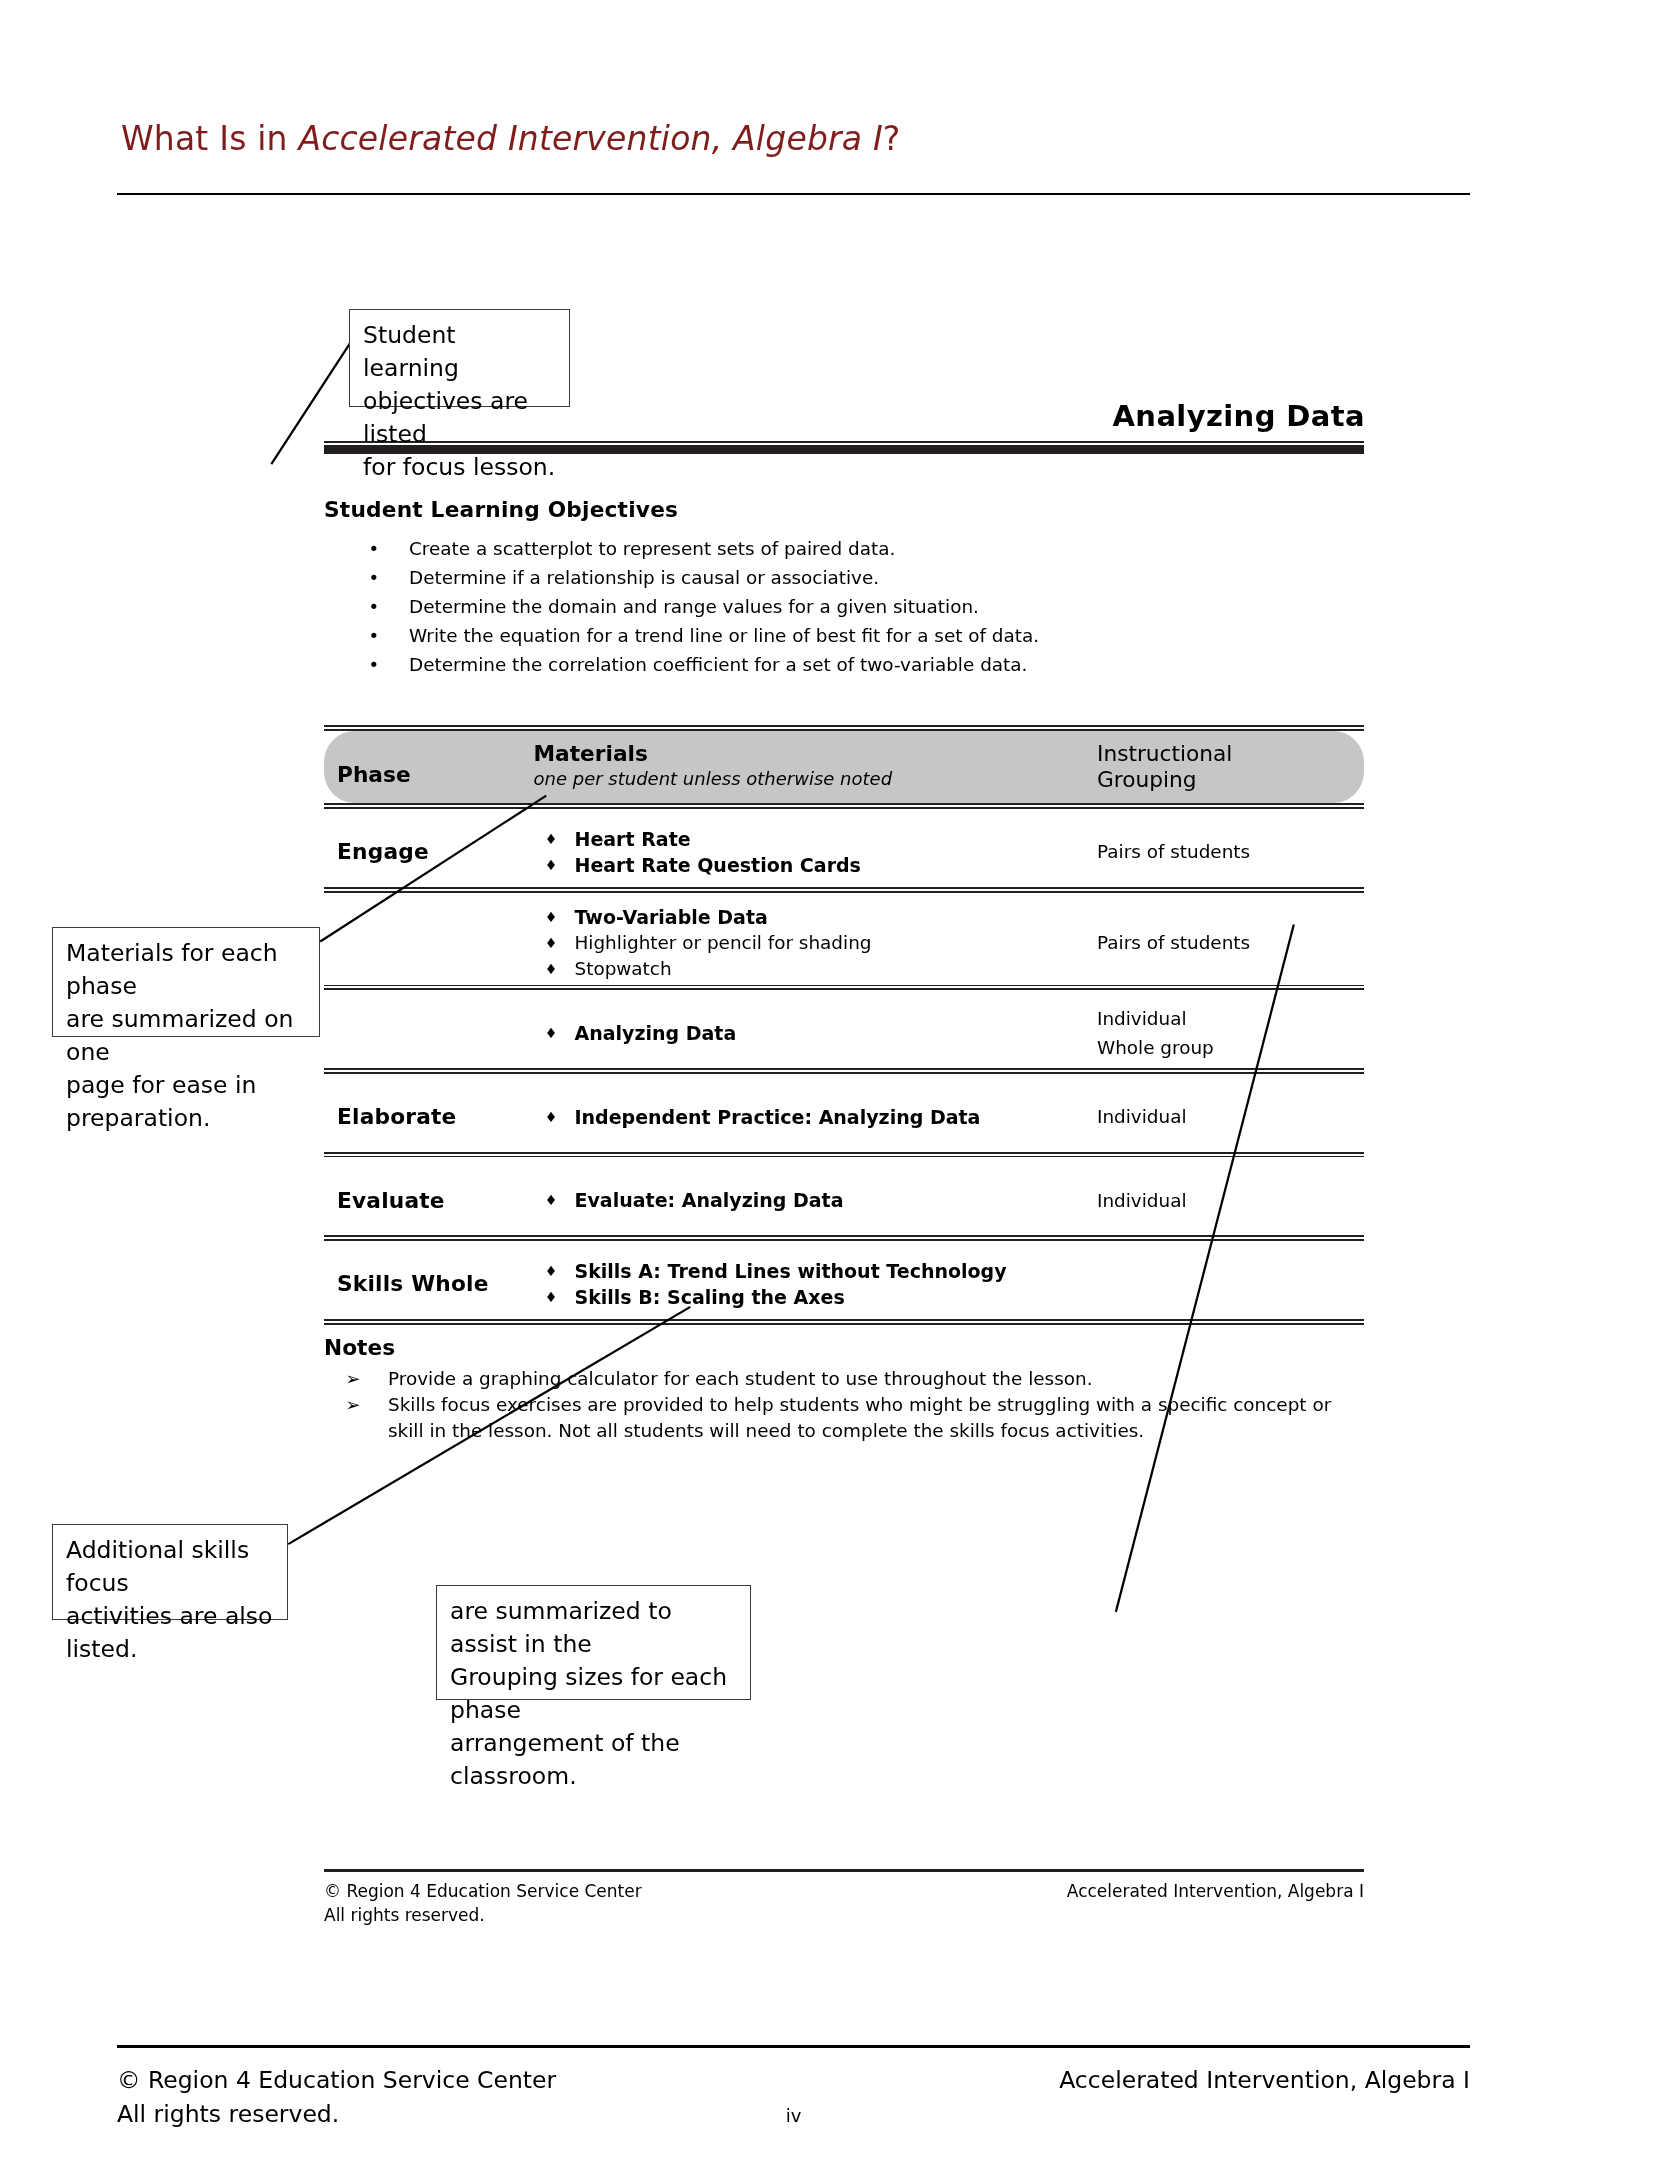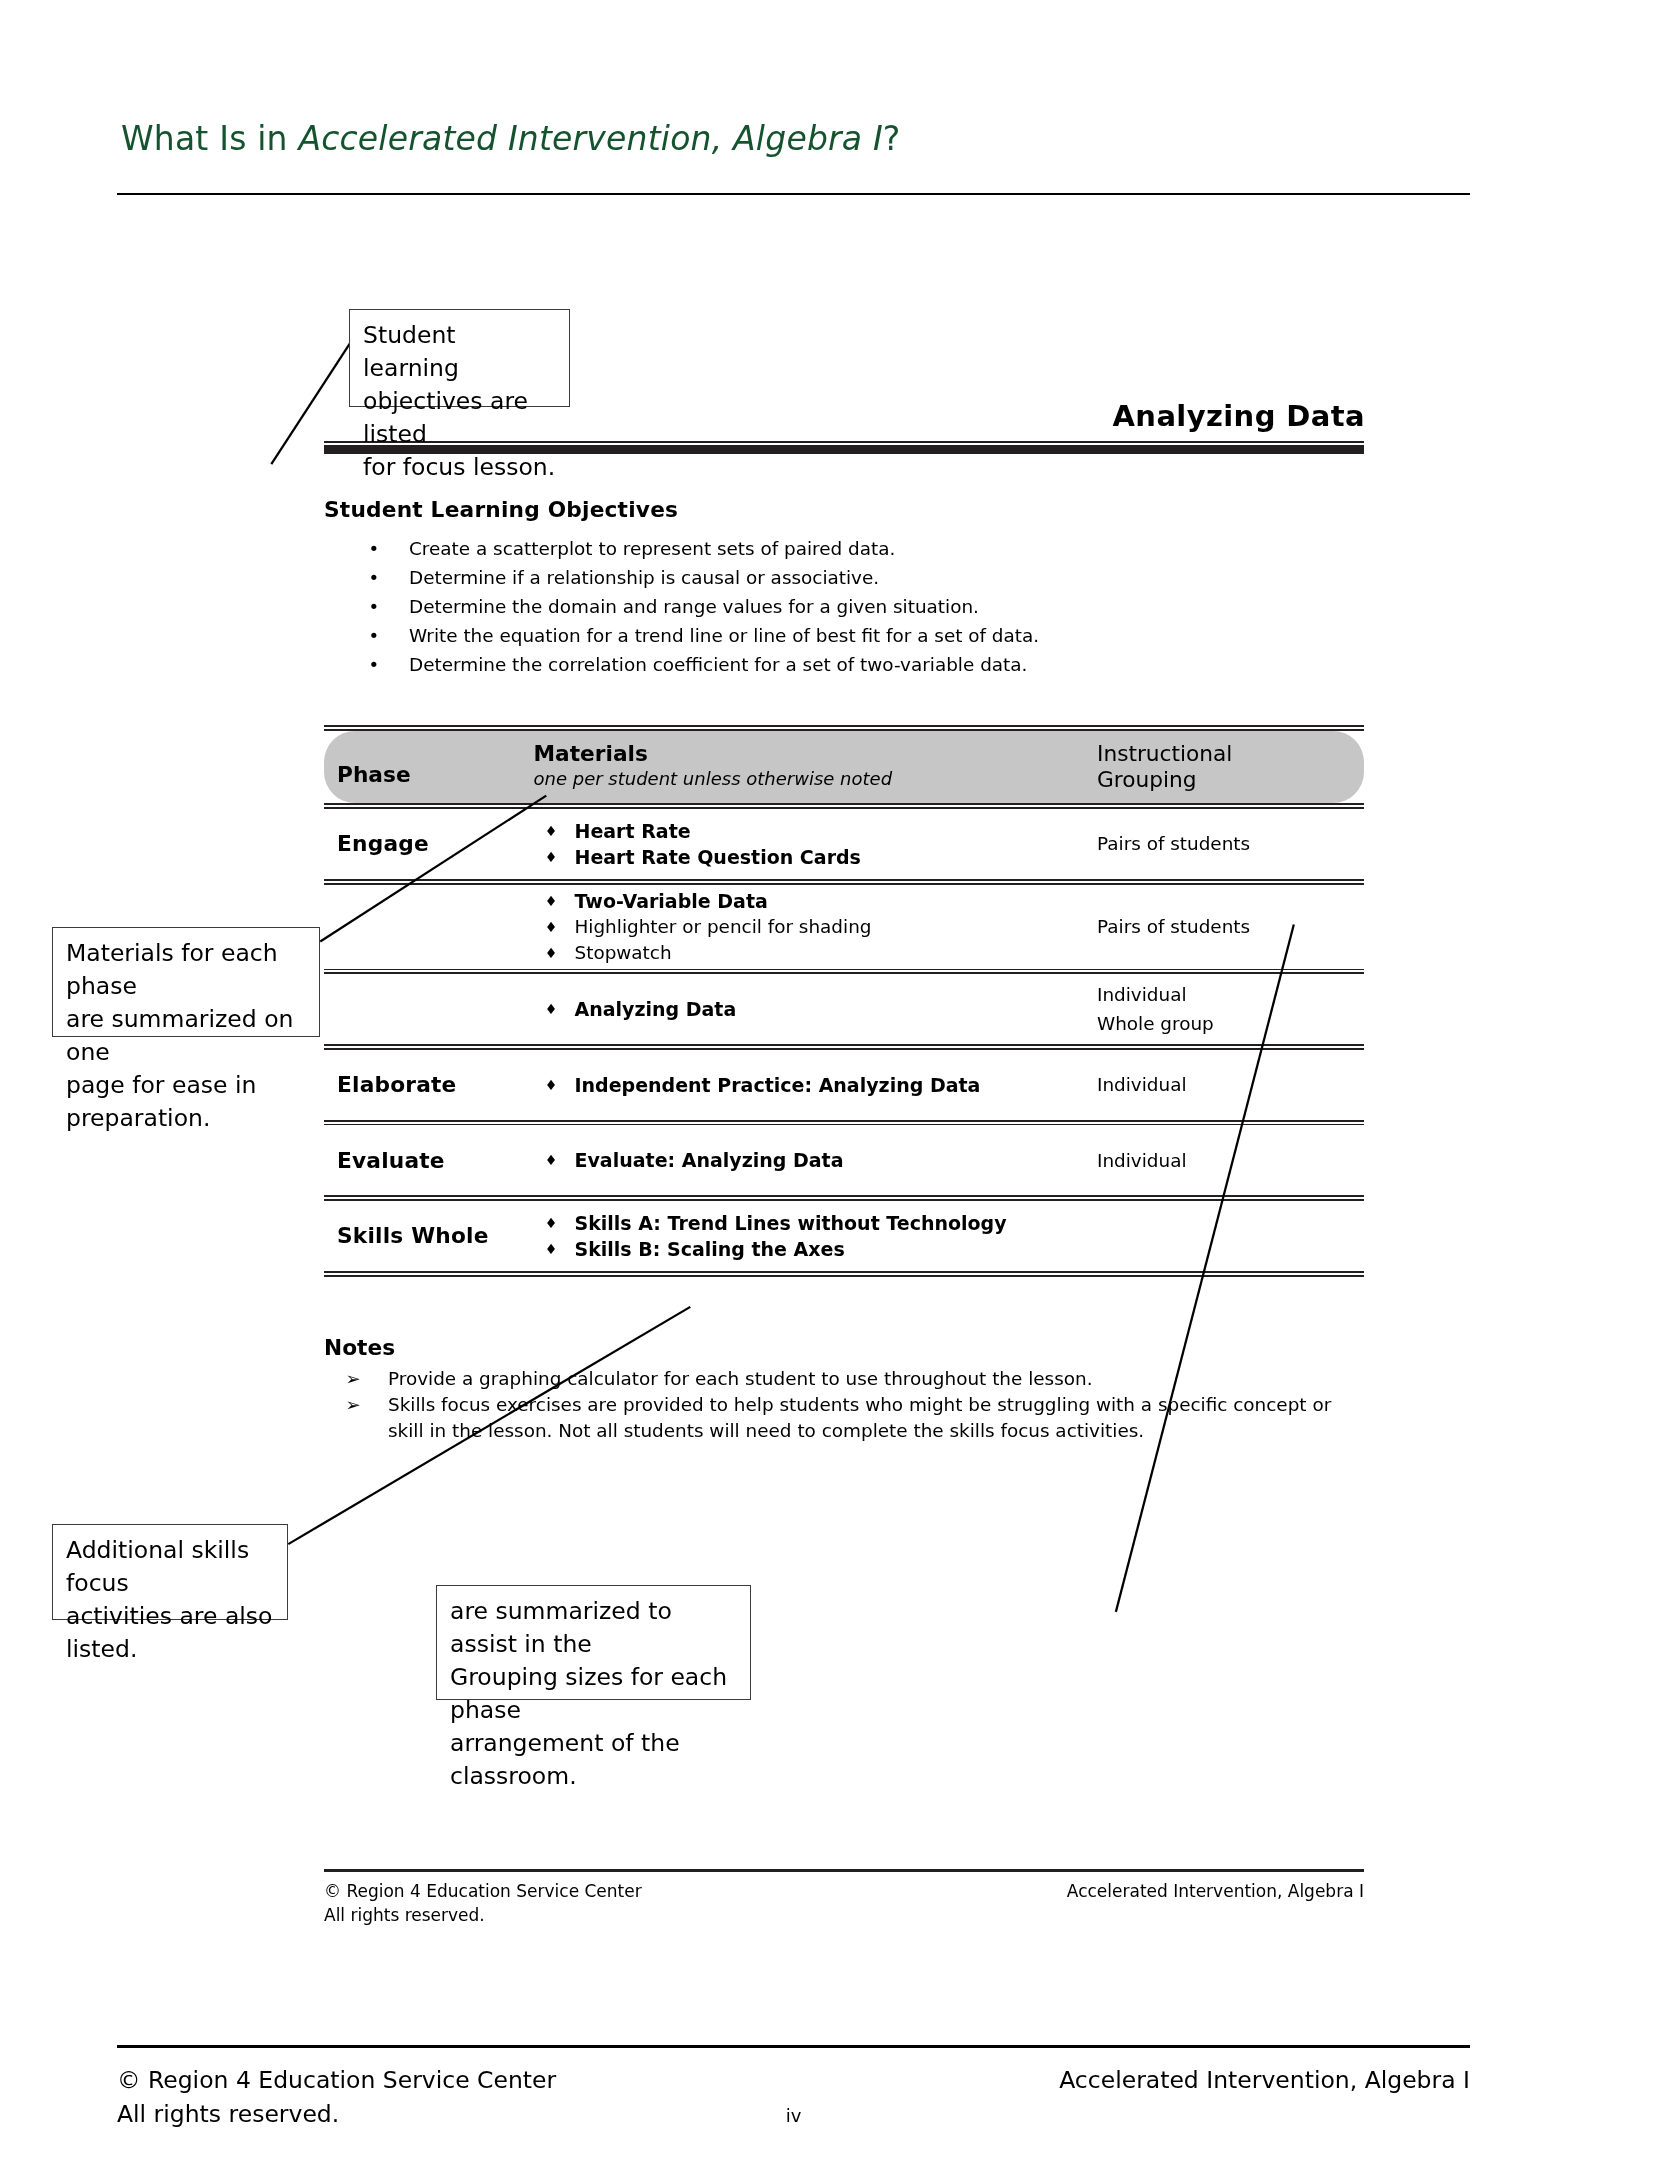--- a/index.html
+++ b/index.html
@@ -21,21 +21,21 @@
 
   
   .page-title {
     position: absolute;
     left: 121px;
     top: 119px;
     font-family: "DejaVu Sans", sans-serif;
     font-size: 33px;
     letter-spacing: 0.2px;
     white-space: nowrap;
-    color: #14532d;
+    color: #7f1d1d;
   }
   .page-title .ital { font-style: italic; }
   .page-title-rule {
     position: absolute;
     left: 117px;
     top: 193px;
     width: 1353px;
     height: 1.9px;
     background: #000;
   }
@@ -144,21 +144,21 @@
     font-size: 18px;
     font-style: italic;
     line-height: 24.5px;
   }
   .trow.header .c-group {
     font-size: 21.7px;
     font-weight: normal;
     line-height: 26px;
   }
 
-  .trow.body { min-height: 70px; padding: 3px 0; }
+  .trow.body { min-height: 70px; padding: 3px 0; margin-top: 8px; }
   .phase-label {
     font-size: 21.7px;
     font-weight: bold;
     letter-spacing: 0.2px;
   }
   .mat-line {
     position: relative;
     padding-left: 41px;
     font-size: 18.4px;
     line-height: 26px;

